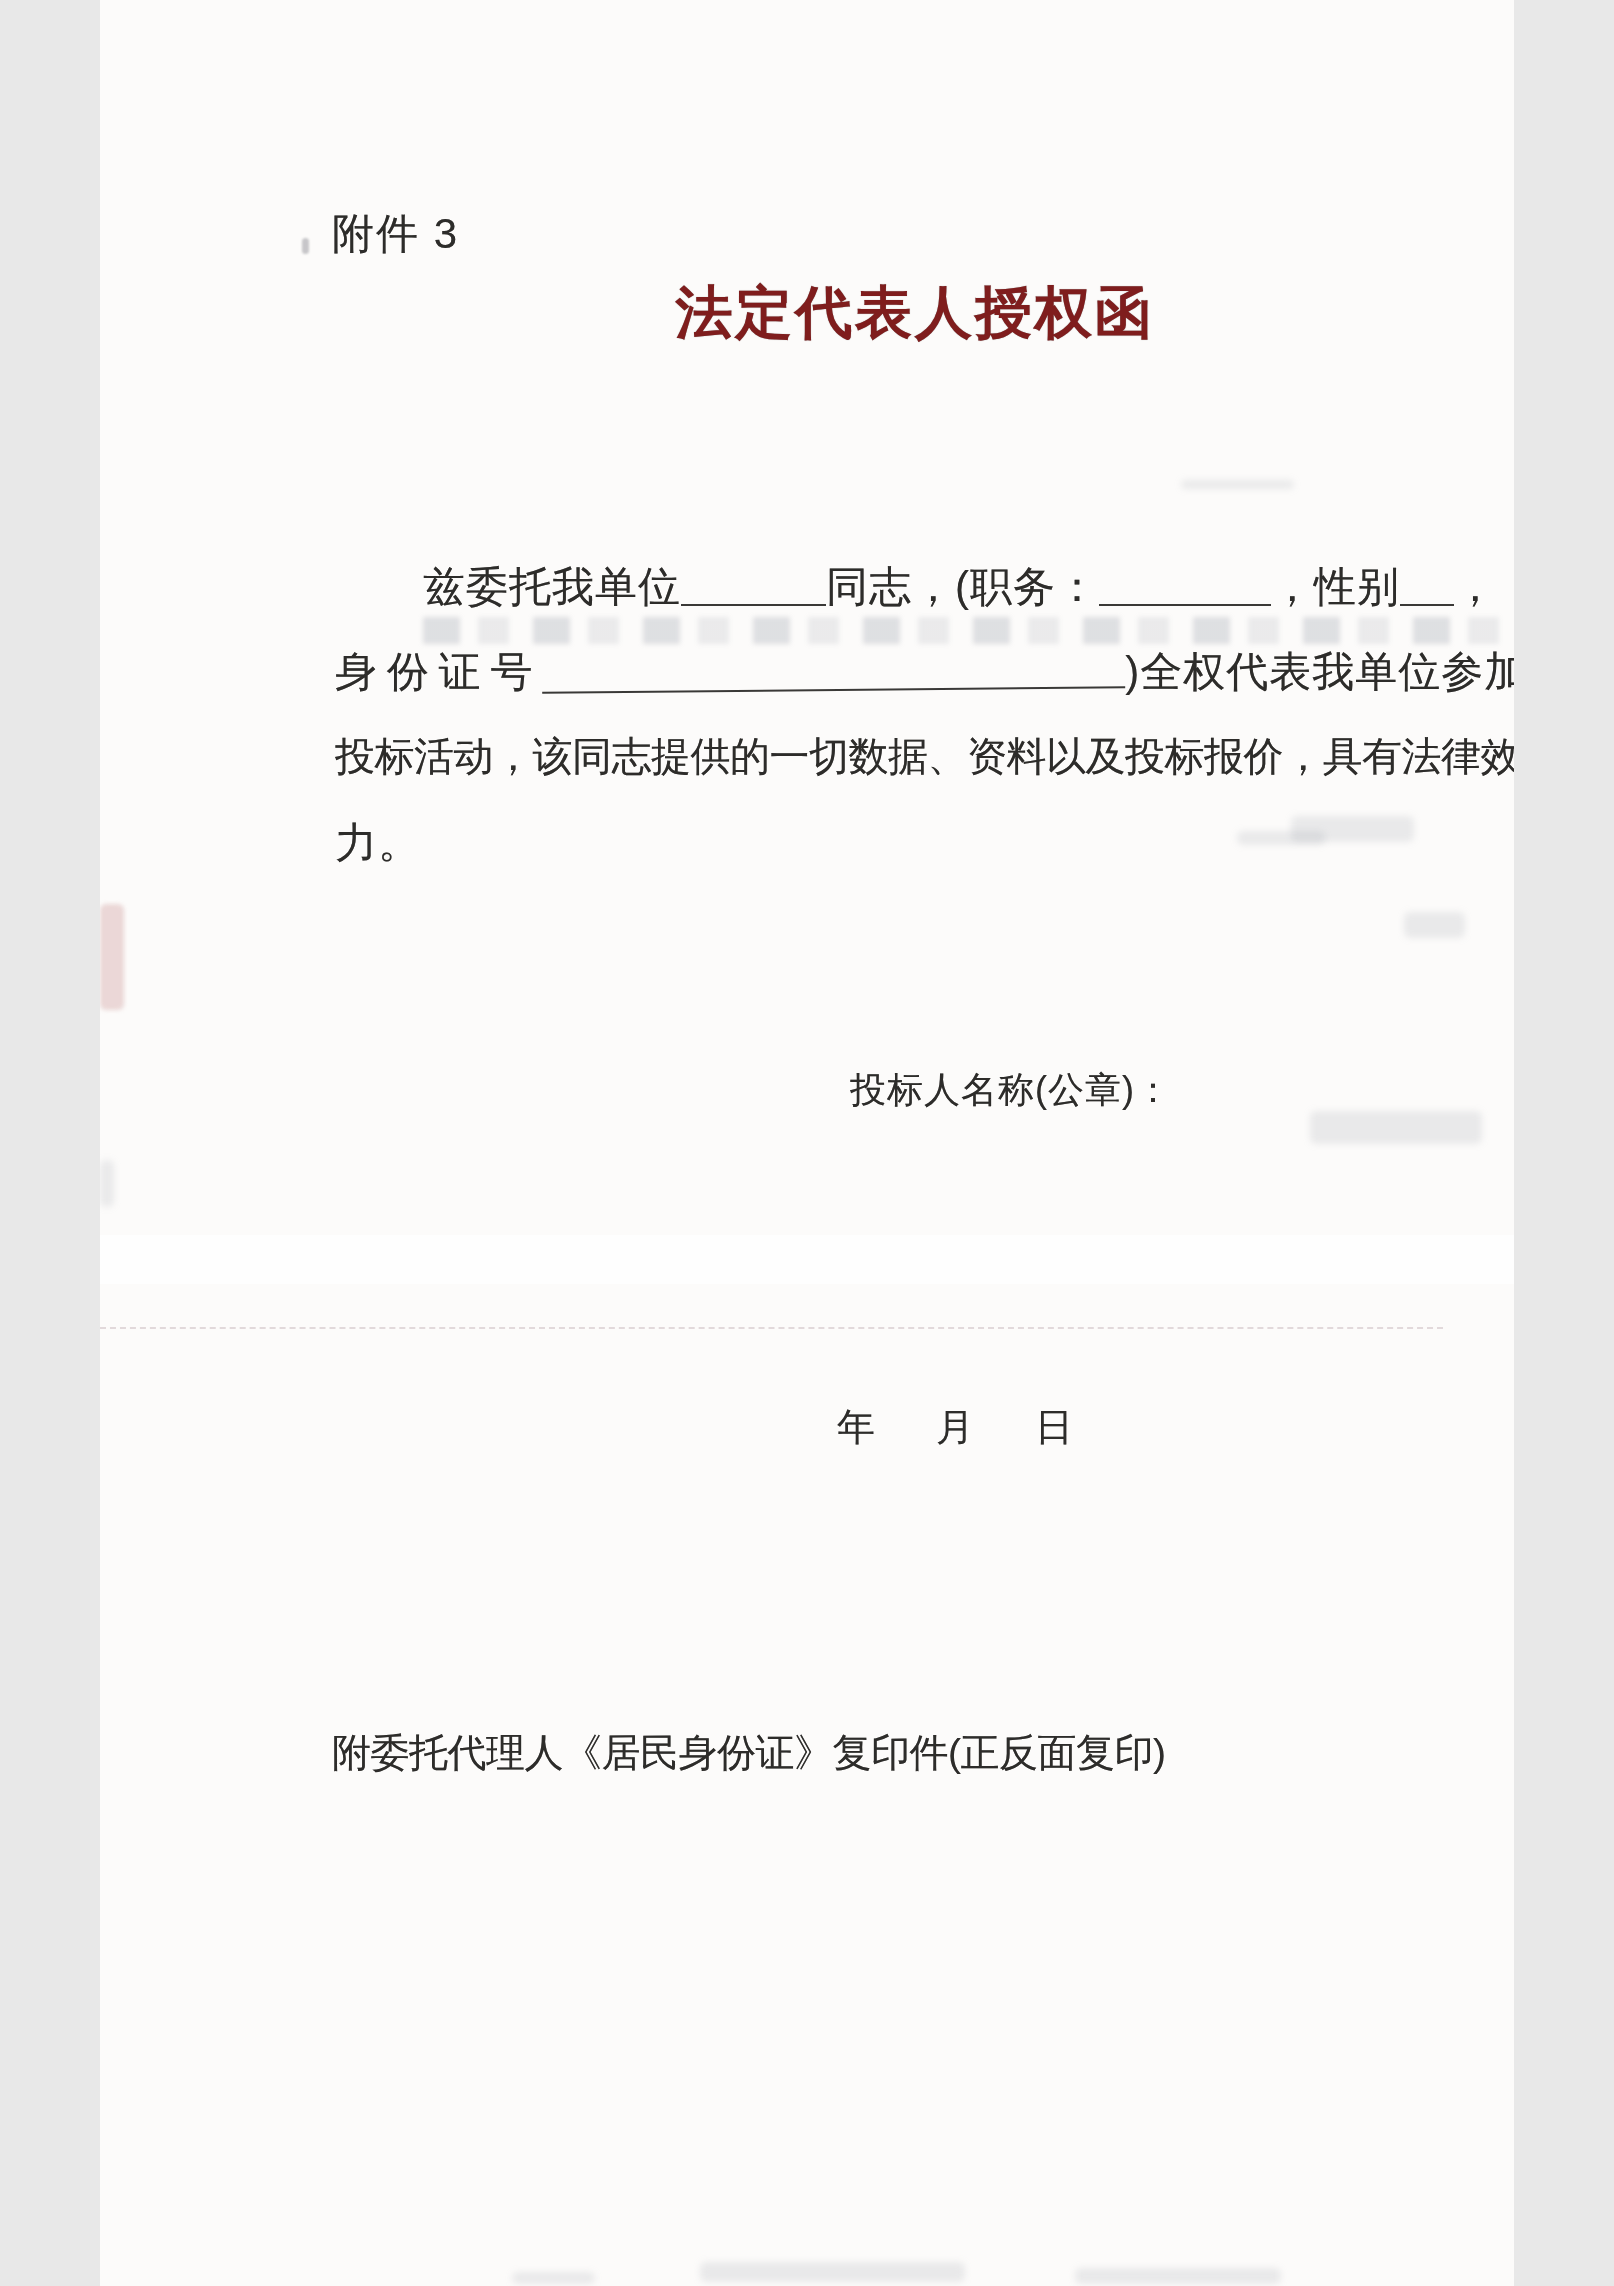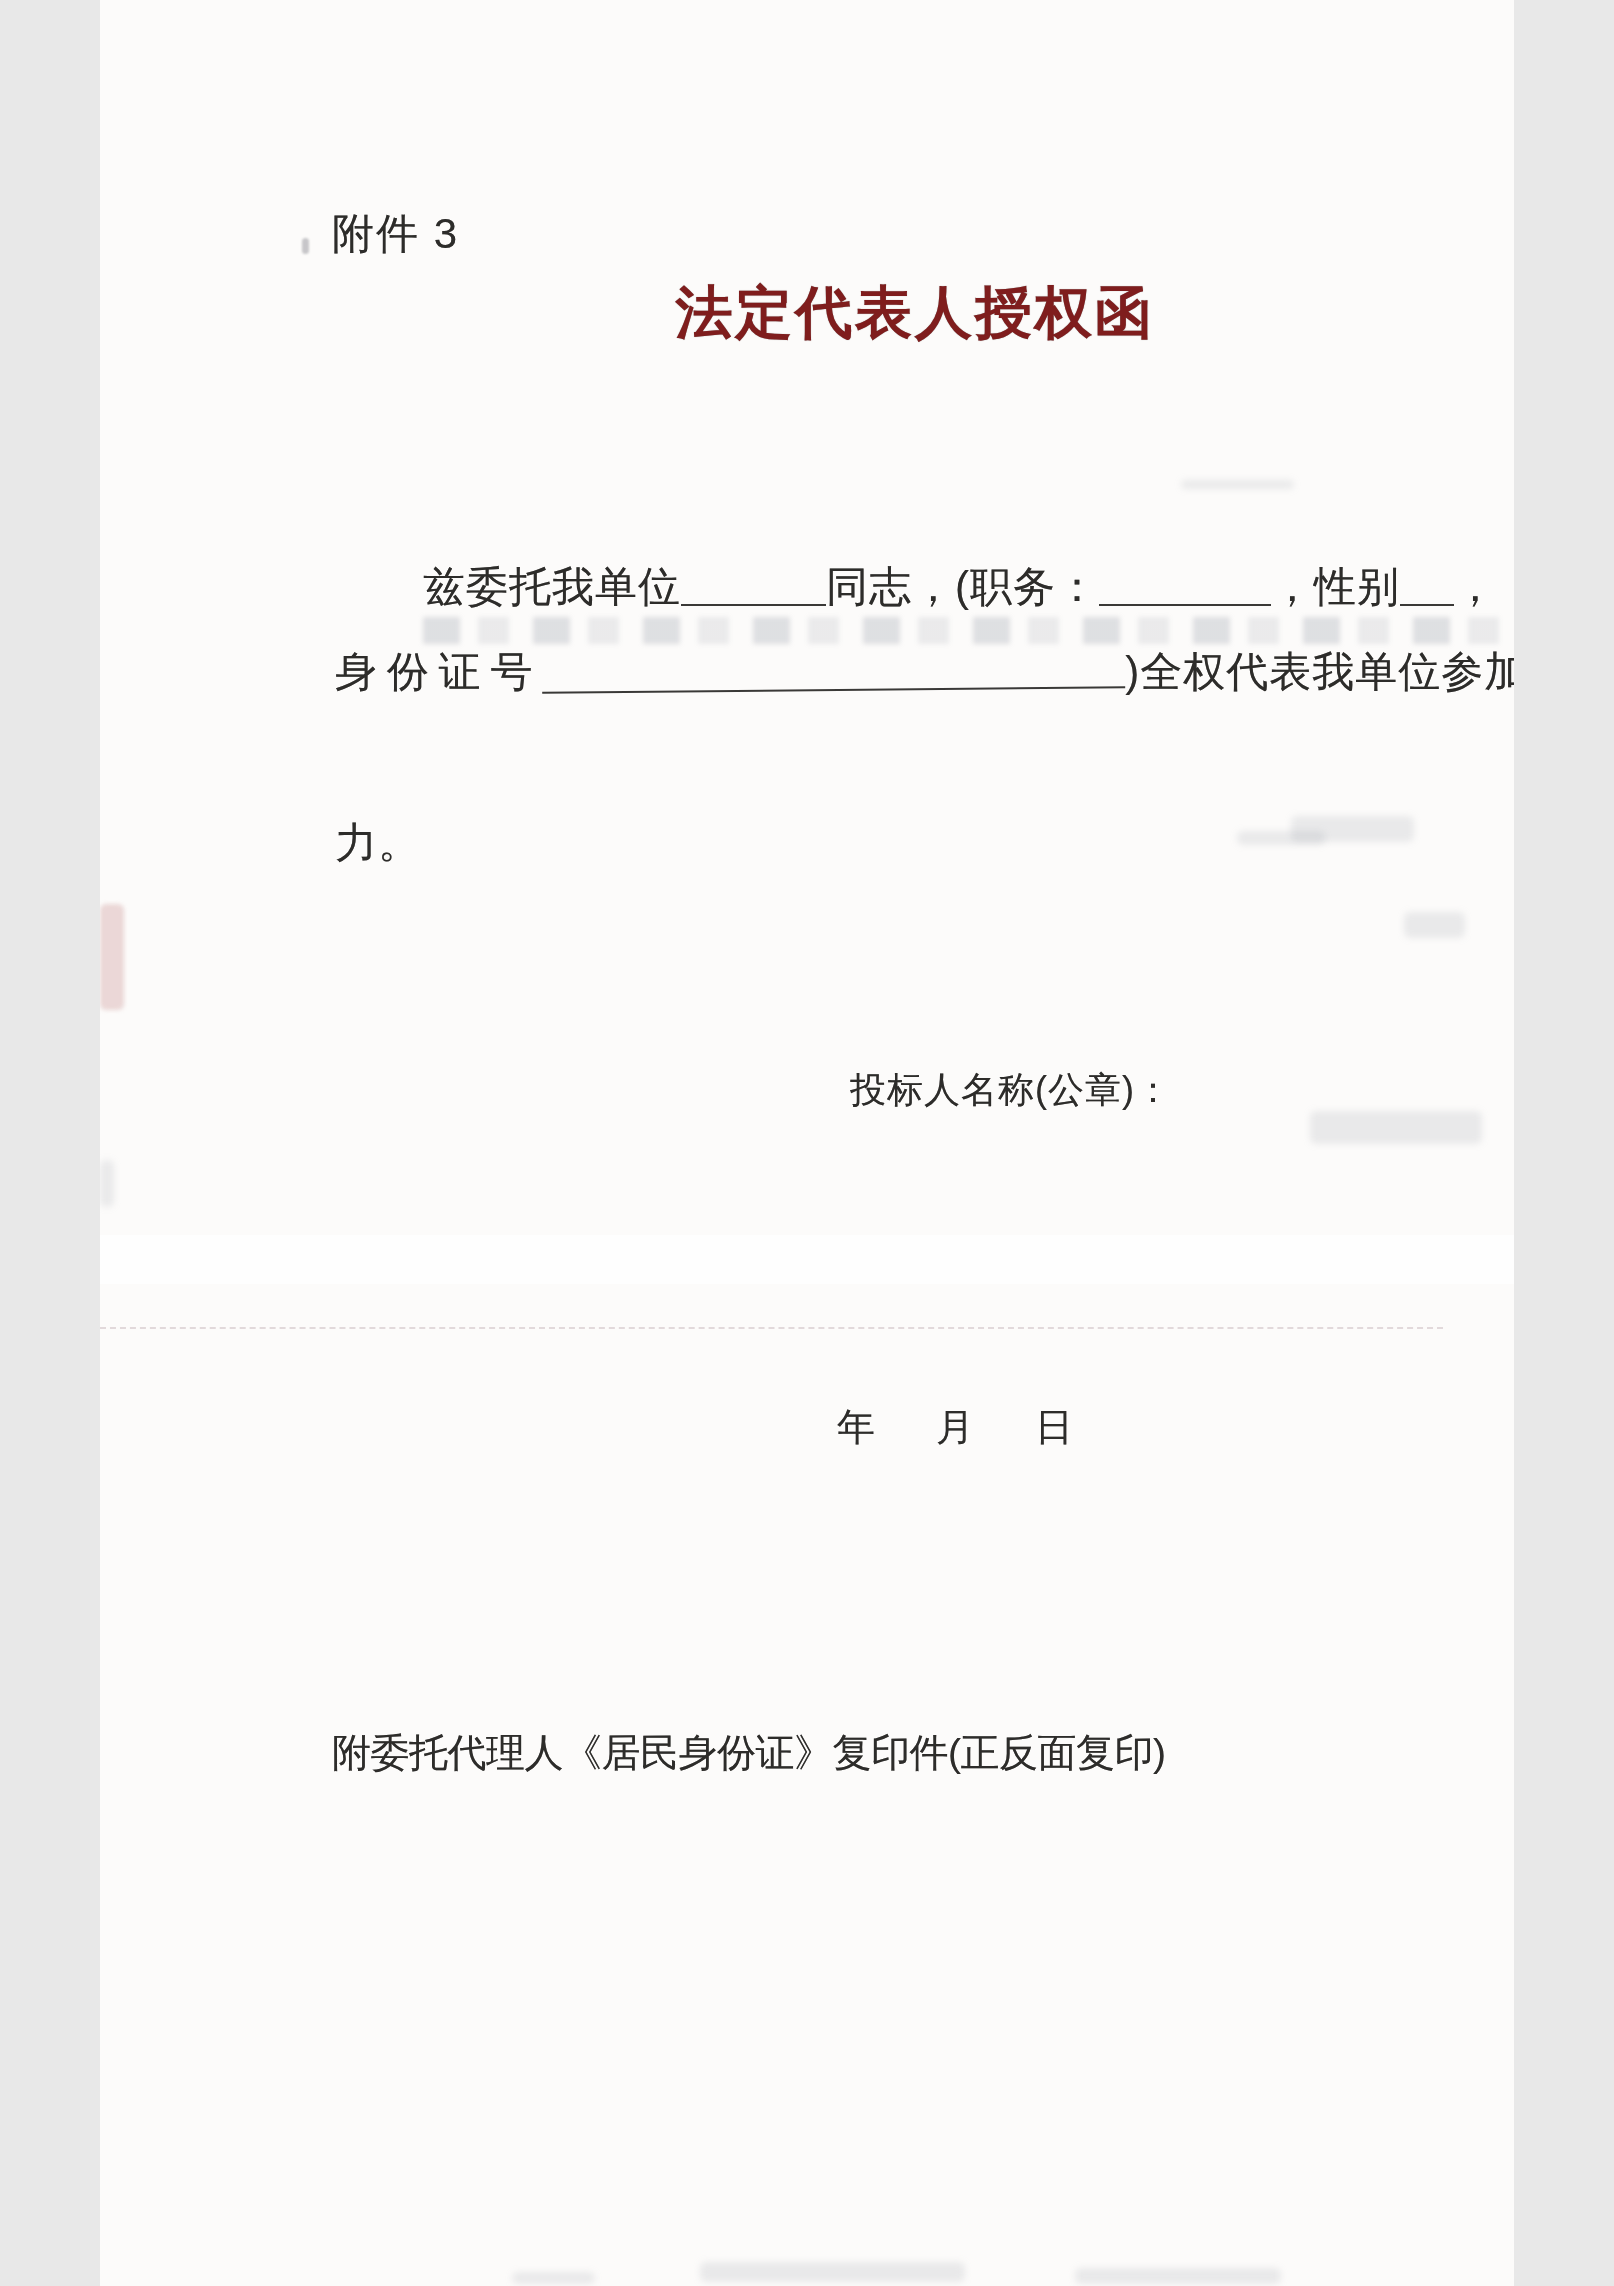--- a/index.html
+++ b/index.html
@@ -88,20 +88,21 @@
 
 
   <div class="line fs-body delegation-1">
     <span>兹委托我单位</span><span class="blank unit"></span><span>同志，(职务：</span><span class="blank job"></span><span>，性别</span><span class="blank gender"></span><span>，</span>
   </div>
 
   <div class="line fs-body delegation-2">
     <span class="id-label">身份证号</span><span class="blank idnum"></span><span>)全权代表我单位参加</span>
   </div>
 
+  <div class="line delegation-3">投标活动，该同志提供的一切数据、资料以及投标报价，具有法律效</div>
 
   <div class="line fs-body delegation-4">力。</div>
 
   <div class="line bidder-line">投标人名称(公章)：</div>
 
 
   <div class="line date-line">
     <span>年</span>
     <span>月</span>
     <span>日</span>

